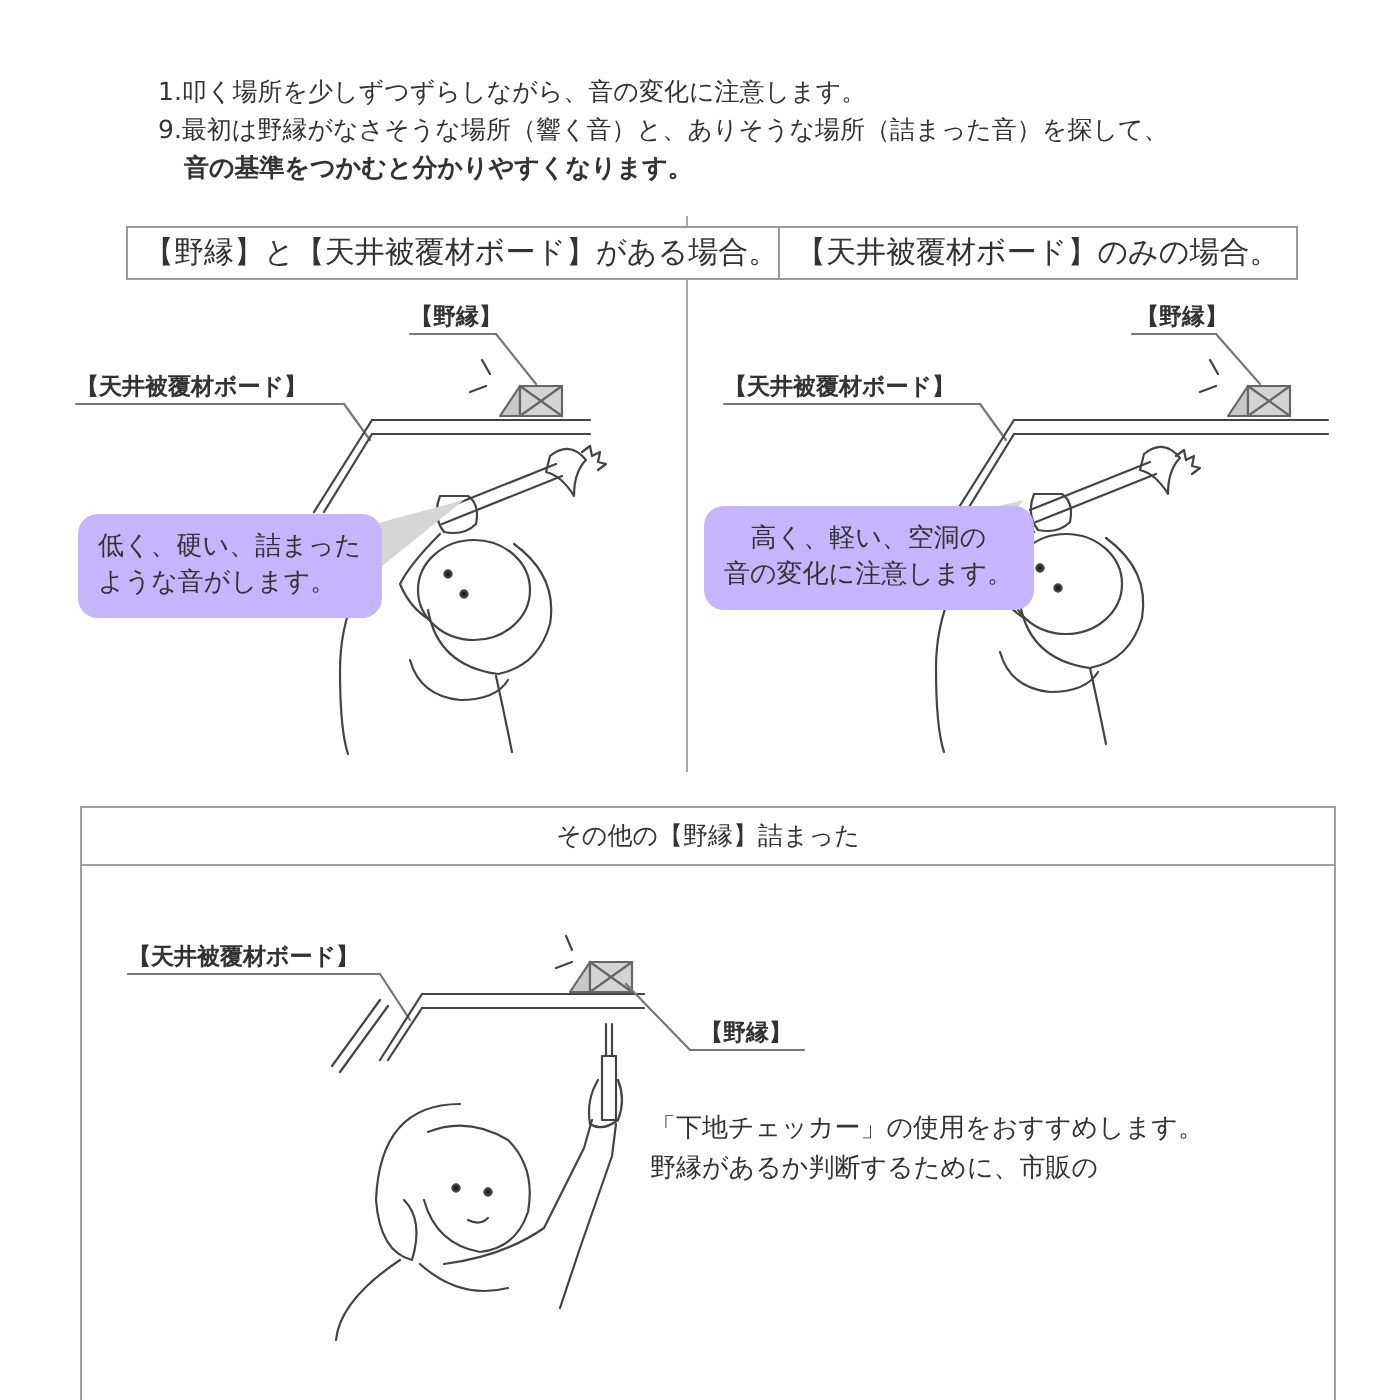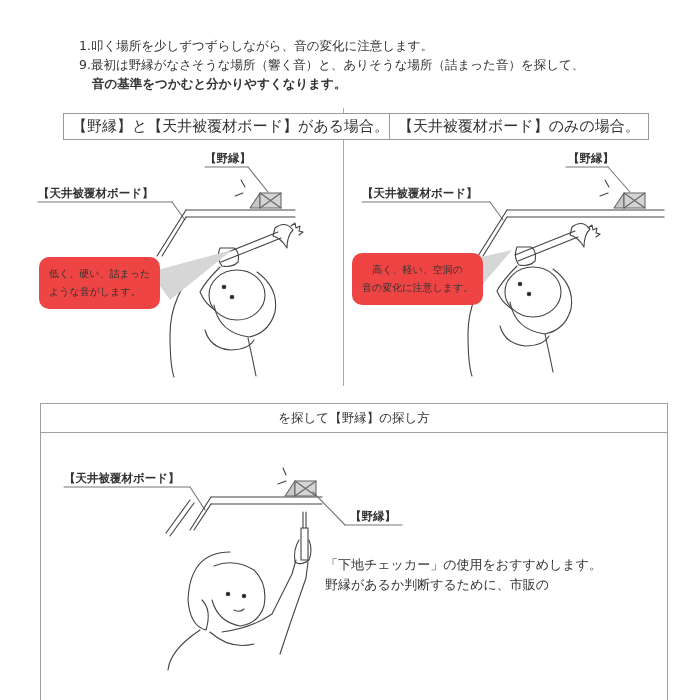--- a/index.html
+++ b/index.html
@@ -5,21 +5,21 @@
   html, body { margin: 0; padding: 0; background: #ffffff; }
   body { width: 700px; height: 700px; position: relative; overflow: hidden;
          font-family: "DejaVu Sans", "Liberation Sans", sans-serif; color: #333; }
   .abs { position: absolute; }
   .instructions { left: 46px; top: 36px; font-size: 12.5px; line-height: 19px; color: #333; margin-left: 33px; }
   .instructions div { white-space: nowrap; }
   .instructions .indent { padding-left: 13px; font-weight: bold; }
   .case-title { border: 1px solid #9a9a9a; background: #fff; font-size: 15px; padding: 3px 8px;
                 white-space: nowrap; color: #333; }
   .label { font-size: 11.5px; color: #333; white-space: nowrap; font-weight: bold; }
-  .bubble { background: #ef4444; border-radius: 10px; font-size: 10px; line-height: 18px;
+  .bubble { background: #c4b5fd; border-radius: 10px; font-size: 13px; line-height: 18px;
             color: #333; padding: 8px 10px; white-space: nowrap; }
   .divider { left: 343px; top: 108px; width: 1px; height: 278px; background: #a8a8a8; }
   .bottom-box { left: 40px; top: 403px; width: 626px; height: 300px; border: 1px solid #a0a0a0;
                 border-bottom: none; }
   .bottom-header { left: 0; top: 0; width: 626px; height: 28px; border-bottom: 1px solid #a0a0a0;
                    text-align: center; font-size: 12.5px; line-height: 28px; color: #333; }
   .tip { font-size: 13px; line-height: 20px; color: #333; white-space: nowrap; }
   svg { position: absolute; left: 0; top: 0; }
 </style>
 </head>
@@ -151,20 +151,20 @@
 
 <div class="abs case-title" style="left:389px; top:113px;">【天井被覆材ボード】のみの場合。</div>
 <div class="abs label" style="left:568px; top:151px;">【野縁】</div>
 <div class="abs label" style="left:362px; top:186px;">【天井被覆材ボード】</div>
 <div class="abs bubble" style="left:352px; top:253px; text-align:center;">
   <div>高く、軽い、空洞の</div>
   <div>音の変化に注意します。</div>
 </div>
 
 <div class="abs bottom-box">
-  <div class="abs bottom-header">を探して【野縁】の探し方</div>
+  <div class="abs bottom-header">その他の【野縁】詰まった</div>
 </div>
 <div class="abs label" style="left:64px; top:471px;">【天井被覆材ボード】</div>
 <div class="abs label" style="left:350px; top:509px;">【野縁】</div>
 <div class="abs tip" style="left:325px; top:555px;">
   <div>「下地チェッカー」の使用をおすすめします。</div>
   <div>野縁があるか判断するために、市販の</div>
 </div>
 
 </body></html>

